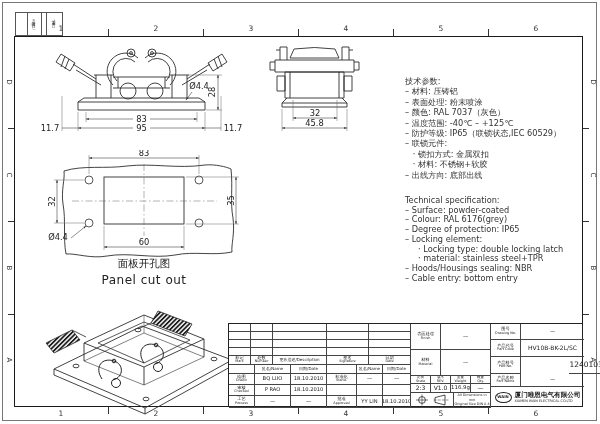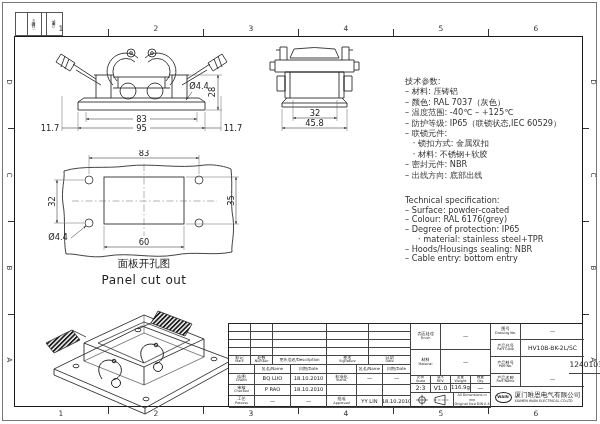--- a/index.html
+++ b/index.html
@@ -23,21 +23,21 @@
   .spec-en{left:405px;top:196px;width:188px;font-size:8.2px;line-height:9.7px;}
   .tb{left:228px;top:323px;width:355px;height:84px;border:1px solid #222;background:#fff;}
   .tc{position:absolute;box-sizing:border-box;border-right:.6px solid #444;border-bottom:.6px solid #444;
       display:flex;flex-direction:column;align-items:center;justify-content:center;
       line-height:1.1;color:#222;text-align:center;overflow:hidden;}
   .lz{font-size:4.2px;} .le{font-size:3.4px;} .val{font-size:5.2px;} .v6{font-size:6px;} .v75{font-size:7.5px;margin-left:48px;}
   .h1l{font-size:4px;}
   .note{font-size:3.4px;line-height:1.4;}
   .logo-oval{box-sizing:border-box;border:1px solid #222;border-radius:50%;width:17px;height:11px;
              display:flex;align-items:center;justify-content:center;font-size:3.8px;font-weight:bold;}
-  .co-zh{font-size:6.6px;font-weight:normal;} .co-en{font-size:3.4px;}
+  .co-zh{font-size:6.6px;font-weight:bold;} .co-en{font-size:3.4px;}
 </style>
 </head>
 <body>
 
 <div class="sheet">
 
   <div class="abs outer-border"></div>
   <div class="abs inner-frame"></div>
 
   <div class="abs tick" style="left:108px;top:29px;width:1px;height:7px"></div>
@@ -232,34 +232,36 @@
     <g stroke="#222" stroke-width="0.8">
       <path d="M109,34 L96,40 M30,41 L44,48" fill="none"></path>
       <polygon points="116,22 150,35 143,47 109,34" fill="url(#iso-h)"></polygon>
       <polygon points="4,54 30,41 38,51 12,64" fill="url(#iso-h)"></polygon>
     </g>
   </svg>
 
   <div class="spec spec-zh">
     <div class="spec-line">技术参数:</div>
     <div class="spec-line">– 材料: 压铸铝</div>
+    <div class="spec-line">– 表面处理: 粉末喷涂</div>
     <div class="spec-line">– 颜色: RAL 7037（灰色）</div>
     <div class="spec-line">– 温度范围: -40℃ – +125℃</div>
     <div class="spec-line">– 防护等级: IP65（联锁状态,IEC 60529）</div>
     <div class="spec-line">– 联锁元件:</div>
     <div class="spec-line">   · 锁扣方式: 金属双扣</div>
     <div class="spec-line">   · 材料: 不锈钢+软胶</div>
-    <div class="spec-line">– 密封元件: NBR</div>
     <div class="spec-line">– 出线方向: 底部出线</div>
   </div>
   <div class="spec spec-en">
     <div class="spec-line">Technical specification:</div>
     <div class="spec-line">– Surface: powder-coated</div>
     <div class="spec-line">– Colour: RAL 6176(grey)</div>
     <div class="spec-line">– Degree of protection: IP65</div>
+    <div class="spec-line">– Locking element:</div>
+    <div class="spec-line">     · Locking type: double locking latch</div>
     <div class="spec-line">     · material: stainless steel+TPR</div>
     <div class="spec-line">– Hoods/Housings sealing: NBR</div>
     <div class="spec-line">– Cable entry: bottom entry</div>
   </div>
 
   <div class="abs tb">
 
     <div class="tc" style="left:0;top:0;width:22px;height:8px"></div>
     <div class="tc" style="left:22px;top:0;width:22px;height:8px"></div>
     <div class="tc" style="left:44px;top:0;width:54px;height:8px"></div>

